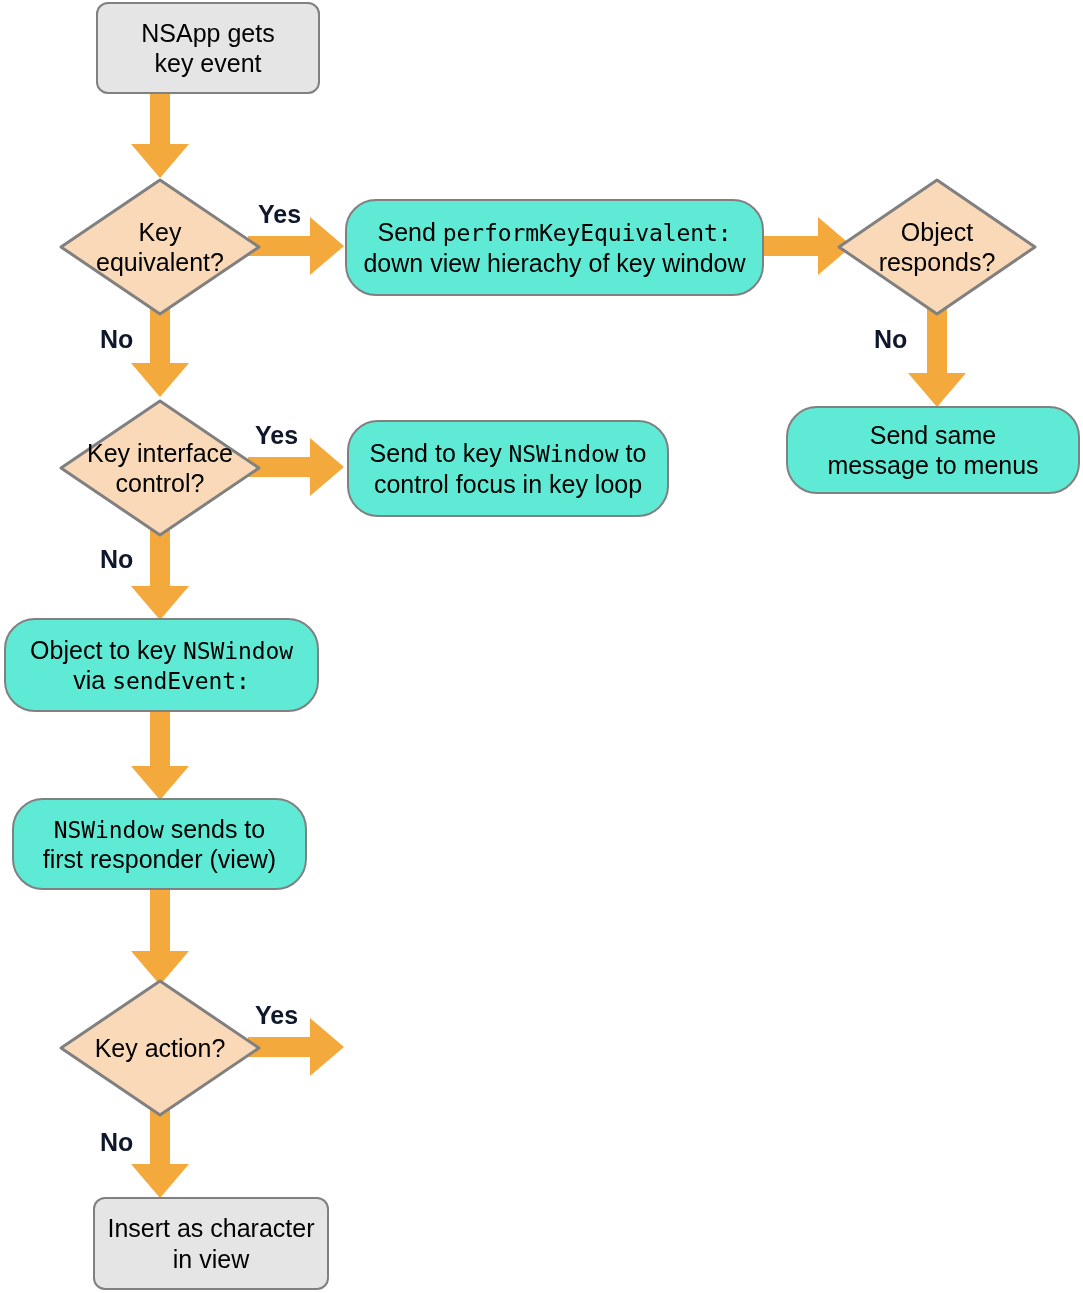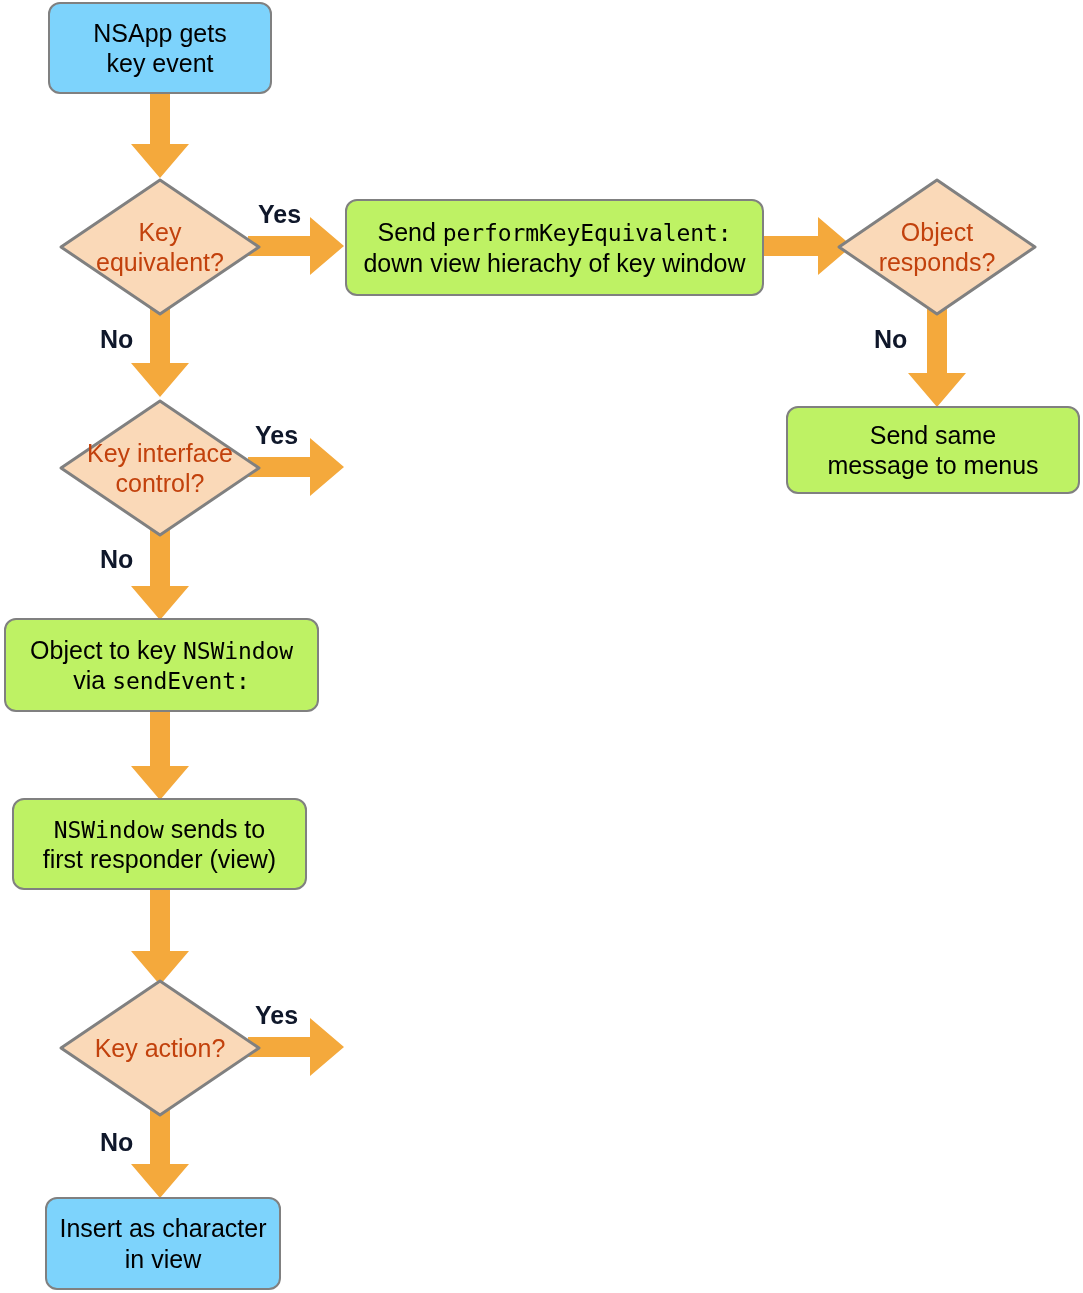--- a/index.html
+++ b/index.html
@@ -24,22 +24,22 @@
     border: 2px solid #808080;
     display: flex;
     align-items: center;
     justify-content: center;
     text-align: center;
     line-height: 1.22;
     font-size: 25px;
     color: #000000;
     padding: 4px 8px;
   }
-  .node.blue  { background: #7dd3fc; }
-  .node.green { background: #bef264; }
+  .node.blue  { background: #e5e5e5; margin-left: 48px; }
+  .node.green { background: #5eead4; border-radius: 31px; }
 
   .node .txt { display: block; width: 100%; }
   .mono {
     font-family: "DejaVu Sans Mono", "Liberation Mono", monospace;
     font-size: 23px;
     letter-spacing: -0.1px;
   }
 
   
   .diamond {
@@ -54,21 +54,21 @@
   .diamond .dlabel {
     position: absolute;
     left: 0; top: 0;
     width: 100%; height: 100%;
     display: flex;
     align-items: center;
     justify-content: center;
     text-align: center;
     font-size: 25px;
     line-height: 1.2;
-    color: #c2410c;
+    color: #000000;
     pointer-events: none;
   }
 
   
   .arrow { position: absolute; }
   .arrow svg { display: block; width: 100%; height: 100%; }
 
   
   .branch-label {
     position: absolute;
@@ -199,20 +199,26 @@
       <path d="M102 3 L201 70 L102 137 L3 70 Z" fill="#fad9b8" stroke="#808080" stroke-width="3" stroke-linejoin="round"></path>
     </svg>
     <div class="dlabel">
       <span>
         <span>Key interface</span><br>
         <span>control?</span>
       </span>
     </div>
   </div>
 
+  <div class="node green" style="left:347px; top:420px; width:322px; height:97px;">
+    <span class="txt">
+      <span>Send to key </span><span class="mono">NSWindow</span><span> to</span><br>
+      <span>control focus in key loop</span>
+    </span>
+  </div>
 
   <div class="node green" style="left:4px; top:618px; width:315px; height:94px;">
     <span class="txt">
       <span>Object to key </span><span class="mono">NSWindow</span><br>
       <span>via </span><span class="mono">sendEvent:</span>
     </span>
   </div>
 
   <div class="node green" style="left:12px; top:798px; width:295px; height:92px;">
     <span class="txt">

